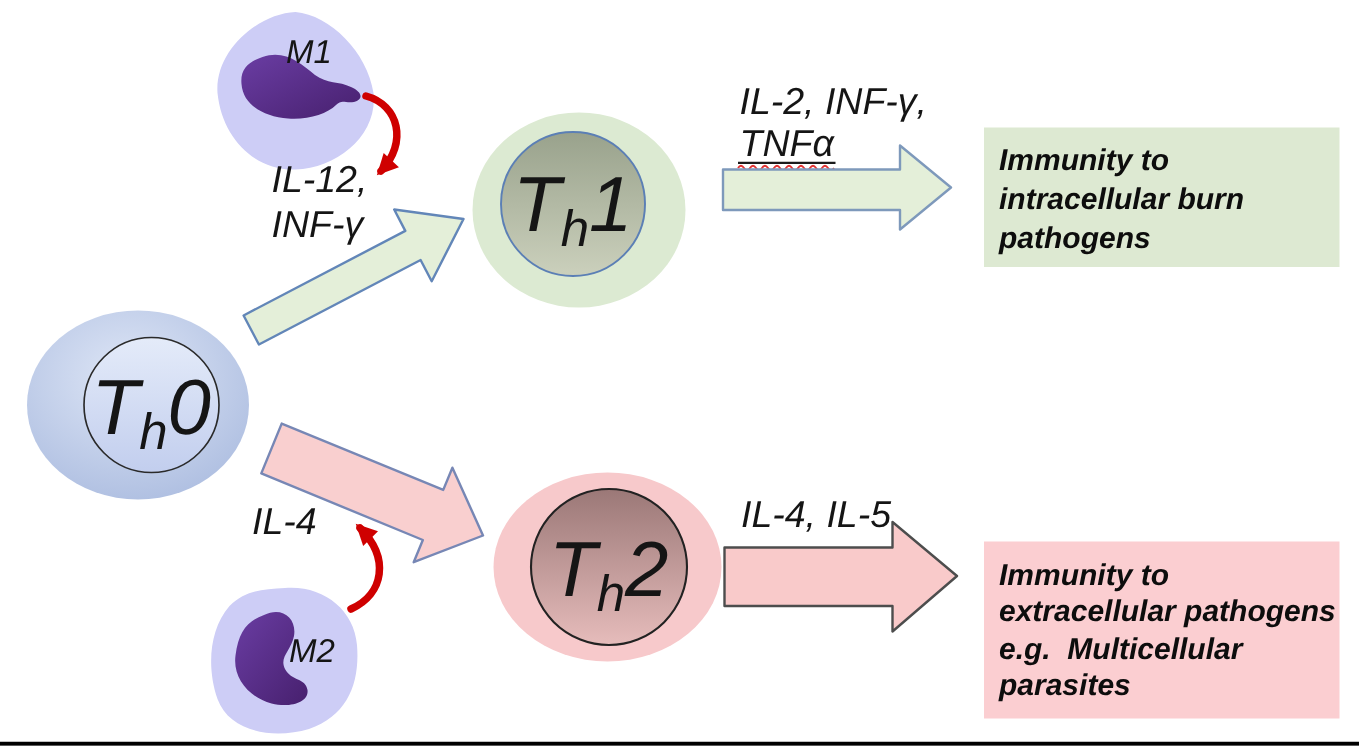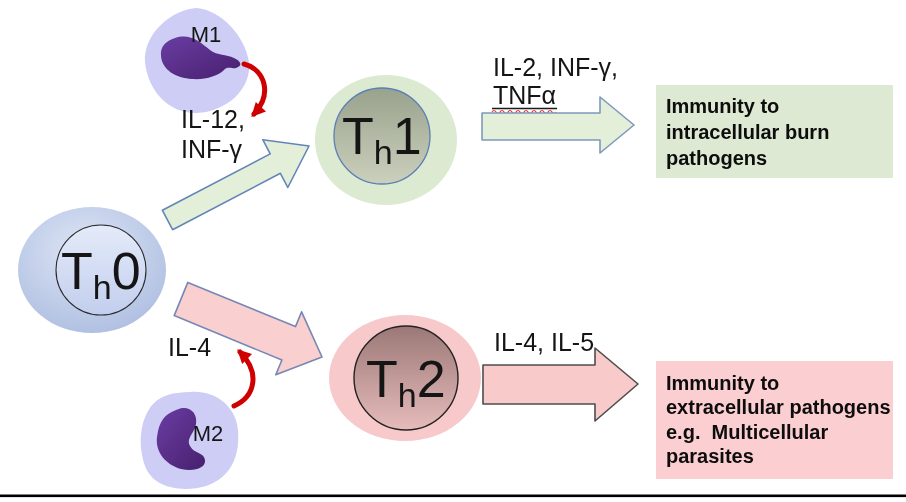--- a/index.html
+++ b/index.html
@@ -1,16 +1,16 @@
 <!DOCTYPE html>
 <html><head>
 <meta charset="utf-8">
 <style>
   html,body{margin:0;padding:0;background:#ffffff;}
-  .stage{position:relative;width:906px;height:502px;background:#ffffff;overflow:hidden;}
+  .stage{position:relative;width:906px;height:502px;background:#ffffff;overflow:hidden;font-style:italic;}
   svg{display:block;}
   svg text{font-family:"Liberation Sans", sans-serif;fill:#151515;}
   .cytokine{font-size:25px;}
   .cell-label{font-size:52px;}
   .cell-sub{font-size:34px;}
   .m-label{font-size:22px;}
   .box-text{font-size:20px;font-weight:700;fill:#0d0d0d;}
 </style>
 </head>
 <body>

